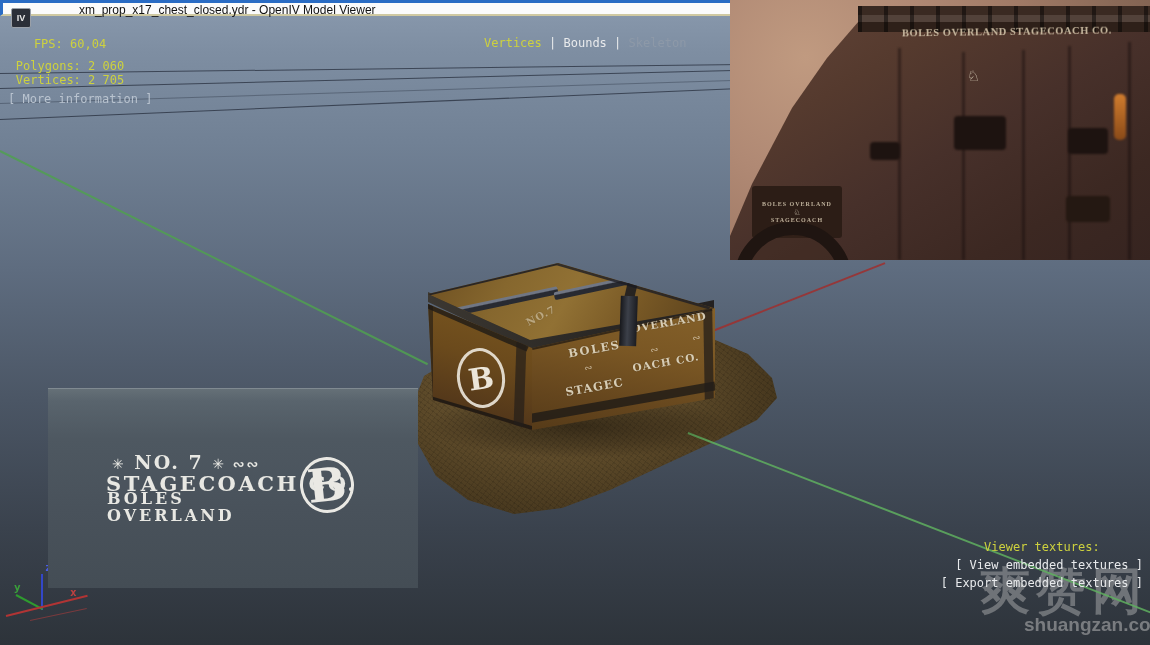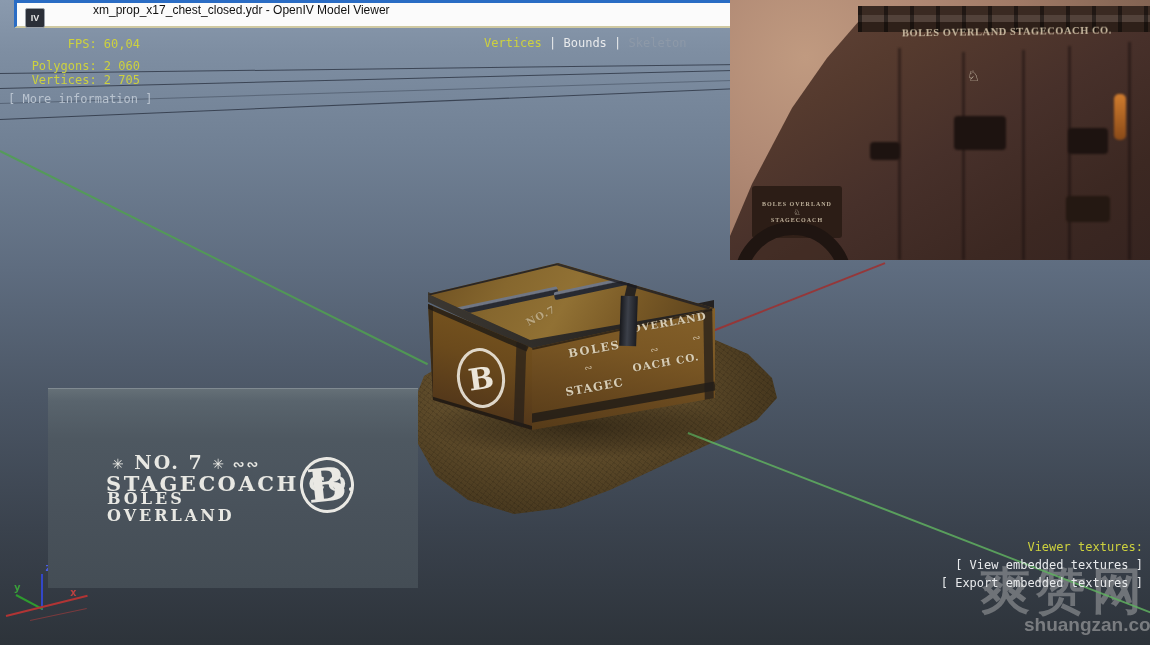--- a/index.html
+++ b/index.html
@@ -36,28 +36,28 @@
   .crate-word{font-family:"DejaVu Serif",serif;font-weight:bold;color:#e0d7c0;opacity:.92;
     text-shadow:0 0 1px rgba(40,30,20,.6);white-space:nowrap;}
   .flour{font-family:"DejaVu Sans",sans-serif;color:rgba(230,220,200,.65);font-size:10px;}
   #monogram-ring{left:30px;top:52px;width:42px;height:54px;border:3px solid rgba(240,236,225,.88);
     border-radius:50%;transform:rotate(-8deg);display:flex;align-items:center;justify-content:center;}
   #monogram-ring span{font-family:"DejaVu Serif",serif;font-weight:bold;font-size:30px;color:rgba(243,239,228,.95);}
   #latch{left:620px;top:296px;width:17px;height:50px;z-index:8;transform:rotate(2deg);
     background:linear-gradient(90deg,#17181c,#3c4049 45%,#1b1c21);}
   
   .hud{z-index:20;font-size:12px;white-space:nowrap;}
-  .yellow{color:#cdd13e;} .linkw{color:#e8eaec;} .gray{color:#8d99a8;} .info{color:#b9c3cf;}
+  .yellow{color:#cdd13e;text-align:center;} .linkw{color:#e8eaec;} .gray{color:#8d99a8;} .info{color:#b9c3cf;}
   .green-file{color:#4cae50;}
   #stats{left:0;top:37px;width:140px;text-align:right;line-height:14px;}
   #tex-list{right:7px;top:538px;text-align:right;line-height:18px;}
   
   .giz-label{font-size:11px;font-weight:bold;z-index:21;}
   
-  #titlebar{left:14px;top:0;width:730px;height:28px;z-index:30;background:#fbfbfb;box-sizing:border-box;
+  #titlebar{left:0;top:0;width:730px;height:16px;z-index:30;background:#fbfbfb;box-sizing:border-box;
     border-top:3px solid #2a6cc4;border-left:3px solid #2a6cc4;border-bottom:2px solid #cfc9a2;}
   #titlebar .ticon{position:absolute;left:8px;top:5px;width:18px;height:18px;background:#2b2f38;
     border:1px solid #9aa0a8;border-radius:2px;color:#e8e8e8;font:bold 9px/18px "Liberation Sans",sans-serif;text-align:center;}
   #titlebar .ttext{position:absolute;left:34px;top:0;line-height:27px;font:12px "Liberation Sans",sans-serif;color:#111;margin-left:42px;}
   
   #texPreview{left:730px;top:0;width:420px;height:260px;z-index:40;overflow:hidden;
     background:radial-gradient(circle at 18% 22%,#c09a80 0%,#b08974 30%,#a07a66 55%,#8a6a58 78%,#7a5c4c 100%);}
   #wagon{left:0;top:0;width:420px;height:260px;
     clip-path:polygon(135px 14px,420px 8px,420px 260px,0 260px,0 236px,22px 184px,62px 108px,97px 58px);
     background:linear-gradient(150deg,#64463a 0%,#553a2e 30%,#47302a 55%,#3c2822 80%,#362420 100%);}

